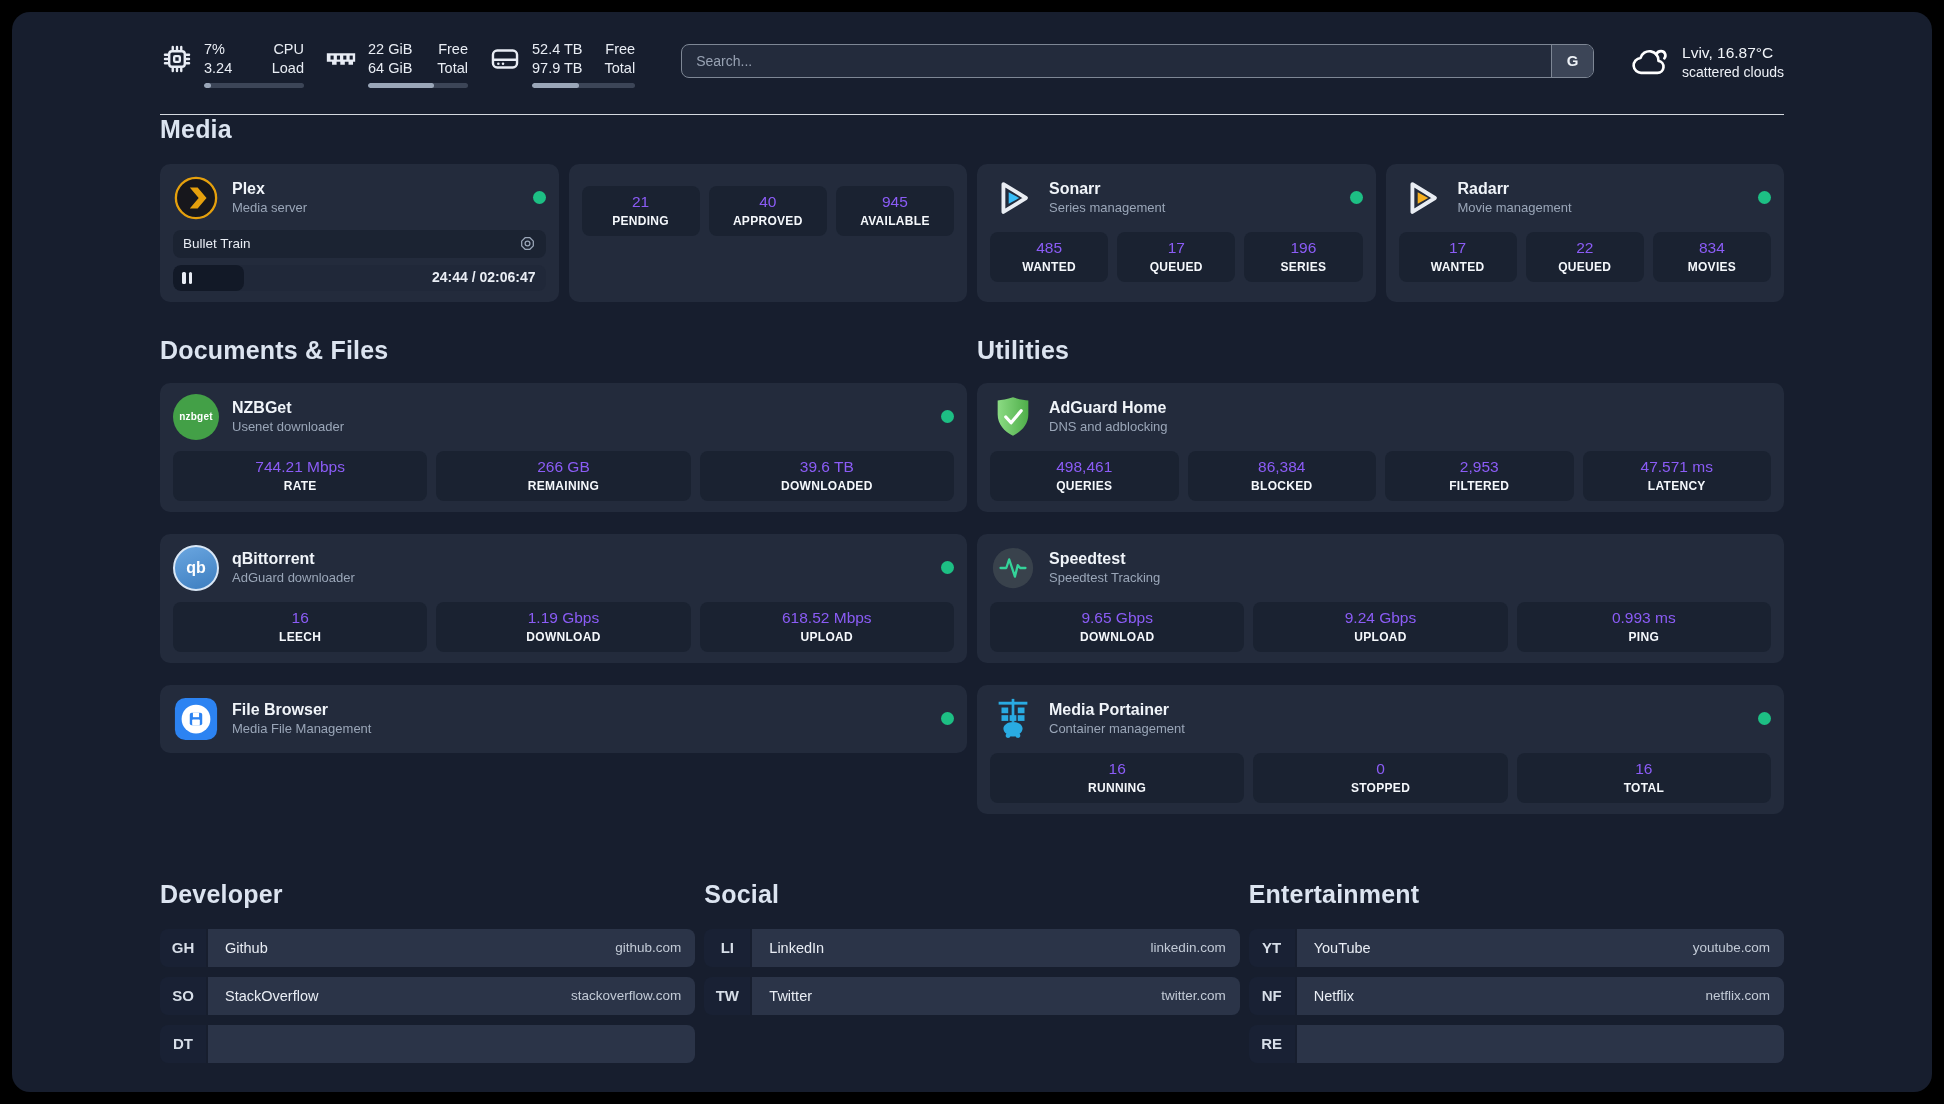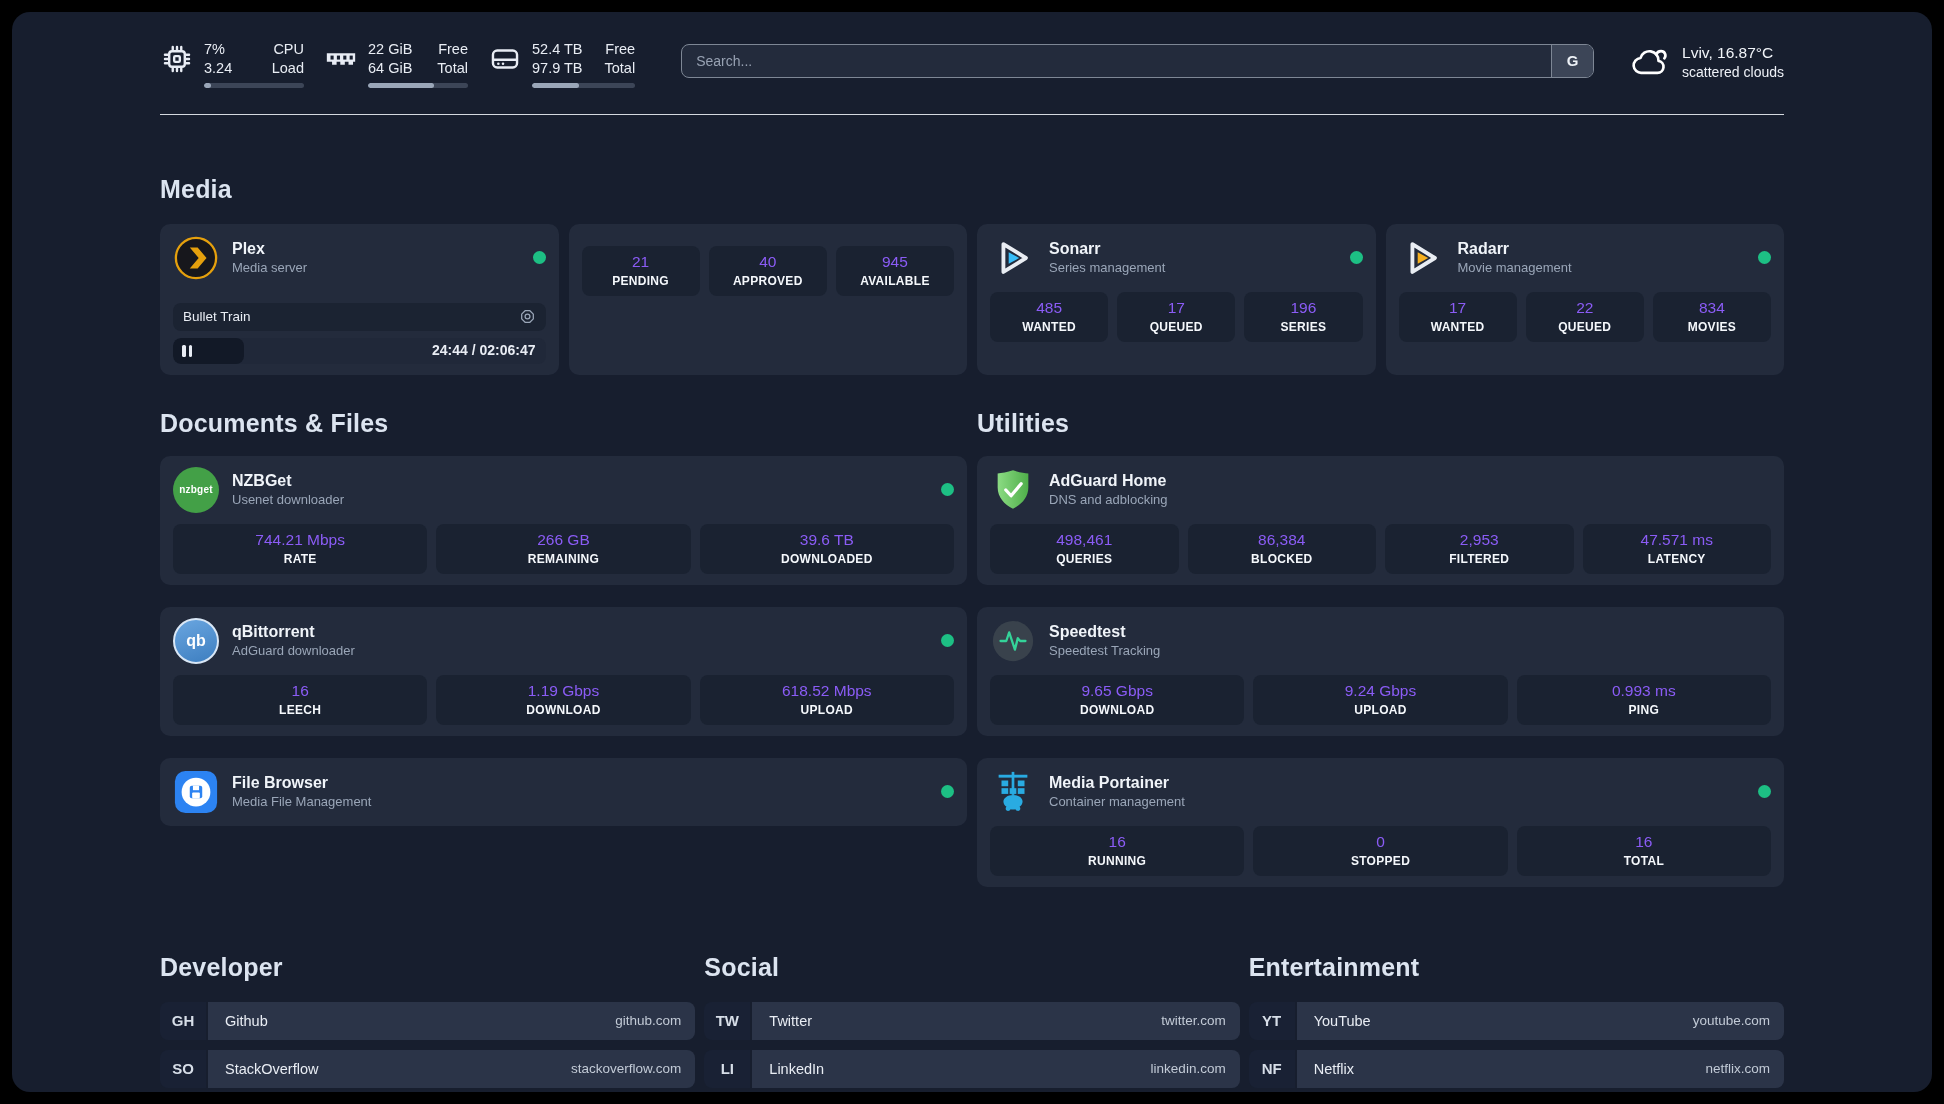--- a/index.html
+++ b/index.html
@@ -24,21 +24,21 @@
 
   .weather { display:flex; align-items:center; gap:12px; margin-bottom:4px; }
   .weather svg { width:40px; height:40px; }
   .weather-line1 { font-size:15.5px; color:#f1f4f9; }
   .weather-line2 { font-size:14px; color:#eef1f7; margin-top:2px; }
 
   .divider { height:1px; background:#e9edf3; opacity:.9; margin-top:26px; }
 
   
   .section-title { font-size:25px; font-weight:600; color:#dce4f0; letter-spacing:.2px; }
-  .media-title { margin-top:60px; margin-bottom:20px; }
+  .media-title { margin-bottom:20px; }
 
   .grid4 { display:grid; grid-template-columns:repeat(4,1fr); gap:10px; }
   .two-col { display:grid; grid-template-columns:1fr 1fr; gap:10px; margin-top:34px; }
   .col .section-title { margin-bottom:18px; }
   .col .card + .card { margin-top:22px; }
 
   .card { background:#232b3c; border-radius:10px; padding:11px 13px; }
   .card-head { display:flex; align-items:center; gap:13px; }
   .app-icon { width:46px; height:46px; flex:0 0 auto; display:flex; align-items:center; justify-content:center; }
   .app-icon svg { width:46px; height:46px; }
@@ -46,21 +46,21 @@
   .app-name { font-size:16px; font-weight:600; color:#f0f4f9; }
   .app-desc { font-size:13px; color:#9aa6b8; margin-top:1px; }
   .dot { width:13px; height:13px; border-radius:50%; background:#1dbf84; margin-left:auto; flex:0 0 auto; }
 
   .stats { display:flex; gap:9px; margin-top:11px; }
   .stat { flex:1; background:#1a2231; border-radius:8px; padding:7px 4px 8px; text-align:center; }
   .stat-val { font-size:15.5px; color:#8b5cf6; }
   .stat-lab { font-size:12px; font-weight:700; color:#f5f8fc; margin-top:3px; letter-spacing:.3px; }
 
   
-  .track-row { margin-top:22px; height:28px; background:#1b2332; border-radius:8px; display:flex; align-items:center; justify-content:space-between; padding:0 10px; font-size:13.5px; color:#e9edf4; }
+  .track-row { margin-top:9px; height:28px; background:#1b2332; border-radius:8px; display:flex; align-items:center; justify-content:space-between; padding:0 10px; font-size:13.5px; color:#e9edf4; }
   .gear { width:17px; height:17px; cursor:pointer; }
   .progress-row { position:relative; margin-top:7px; height:26px; background:#202839; border-radius:8px; overflow:hidden; }
   .progress-fill { position:absolute; left:0; top:0; bottom:0; background:#121927; border-radius:8px; }
   .pause { position:absolute; left:9px; top:7px; display:flex; gap:3px; }
   .pause span { width:3.5px; height:12px; background:#e8ecf4; border-radius:1.5px; }
   .play-time { position:absolute; right:10px; top:4px; font-size:14px; font-weight:600; color:#e9edf4; }
 
   
   .three-col { display:grid; grid-template-columns:1fr 1fr 1fr; gap:9px; margin-top:66px; }
   .link-col .section-title { margin-bottom:20px; }
@@ -490,33 +490,33 @@
       </div>
       <div class="link-row">
         <span class="link-tag">DT</span>
         <span class="link-bar"></span>
       </div>
     </div>
 
     <div class="link-col">
       <h2 class="section-title">Social</h2>
       <div class="link-row">
+        <span class="link-tag">LI</span>
+        <span class="link-bar">
+              <span class="link-name">LinkedIn</span>
+              <span class="link-url">linkedin.com</span>
+            </span>
+      </div>
+      <div class="link-row">
         <span class="link-tag">TW</span>
         <span class="link-bar">
               <span class="link-name">Twitter</span>
               <span class="link-url">twitter.com</span>
             </span>
       </div>
-      <div class="link-row">
-        <span class="link-tag">LI</span>
-        <span class="link-bar">
-              <span class="link-name">LinkedIn</span>
-              <span class="link-url">linkedin.com</span>
-            </span>
-      </div>
     </div>
 
     <div class="link-col">
       <h2 class="section-title">Entertainment</h2>
       <div class="link-row">
         <span class="link-tag">YT</span>
         <span class="link-bar">
               <span class="link-name">YouTube</span>
               <span class="link-url">youtube.com</span>
             </span>

